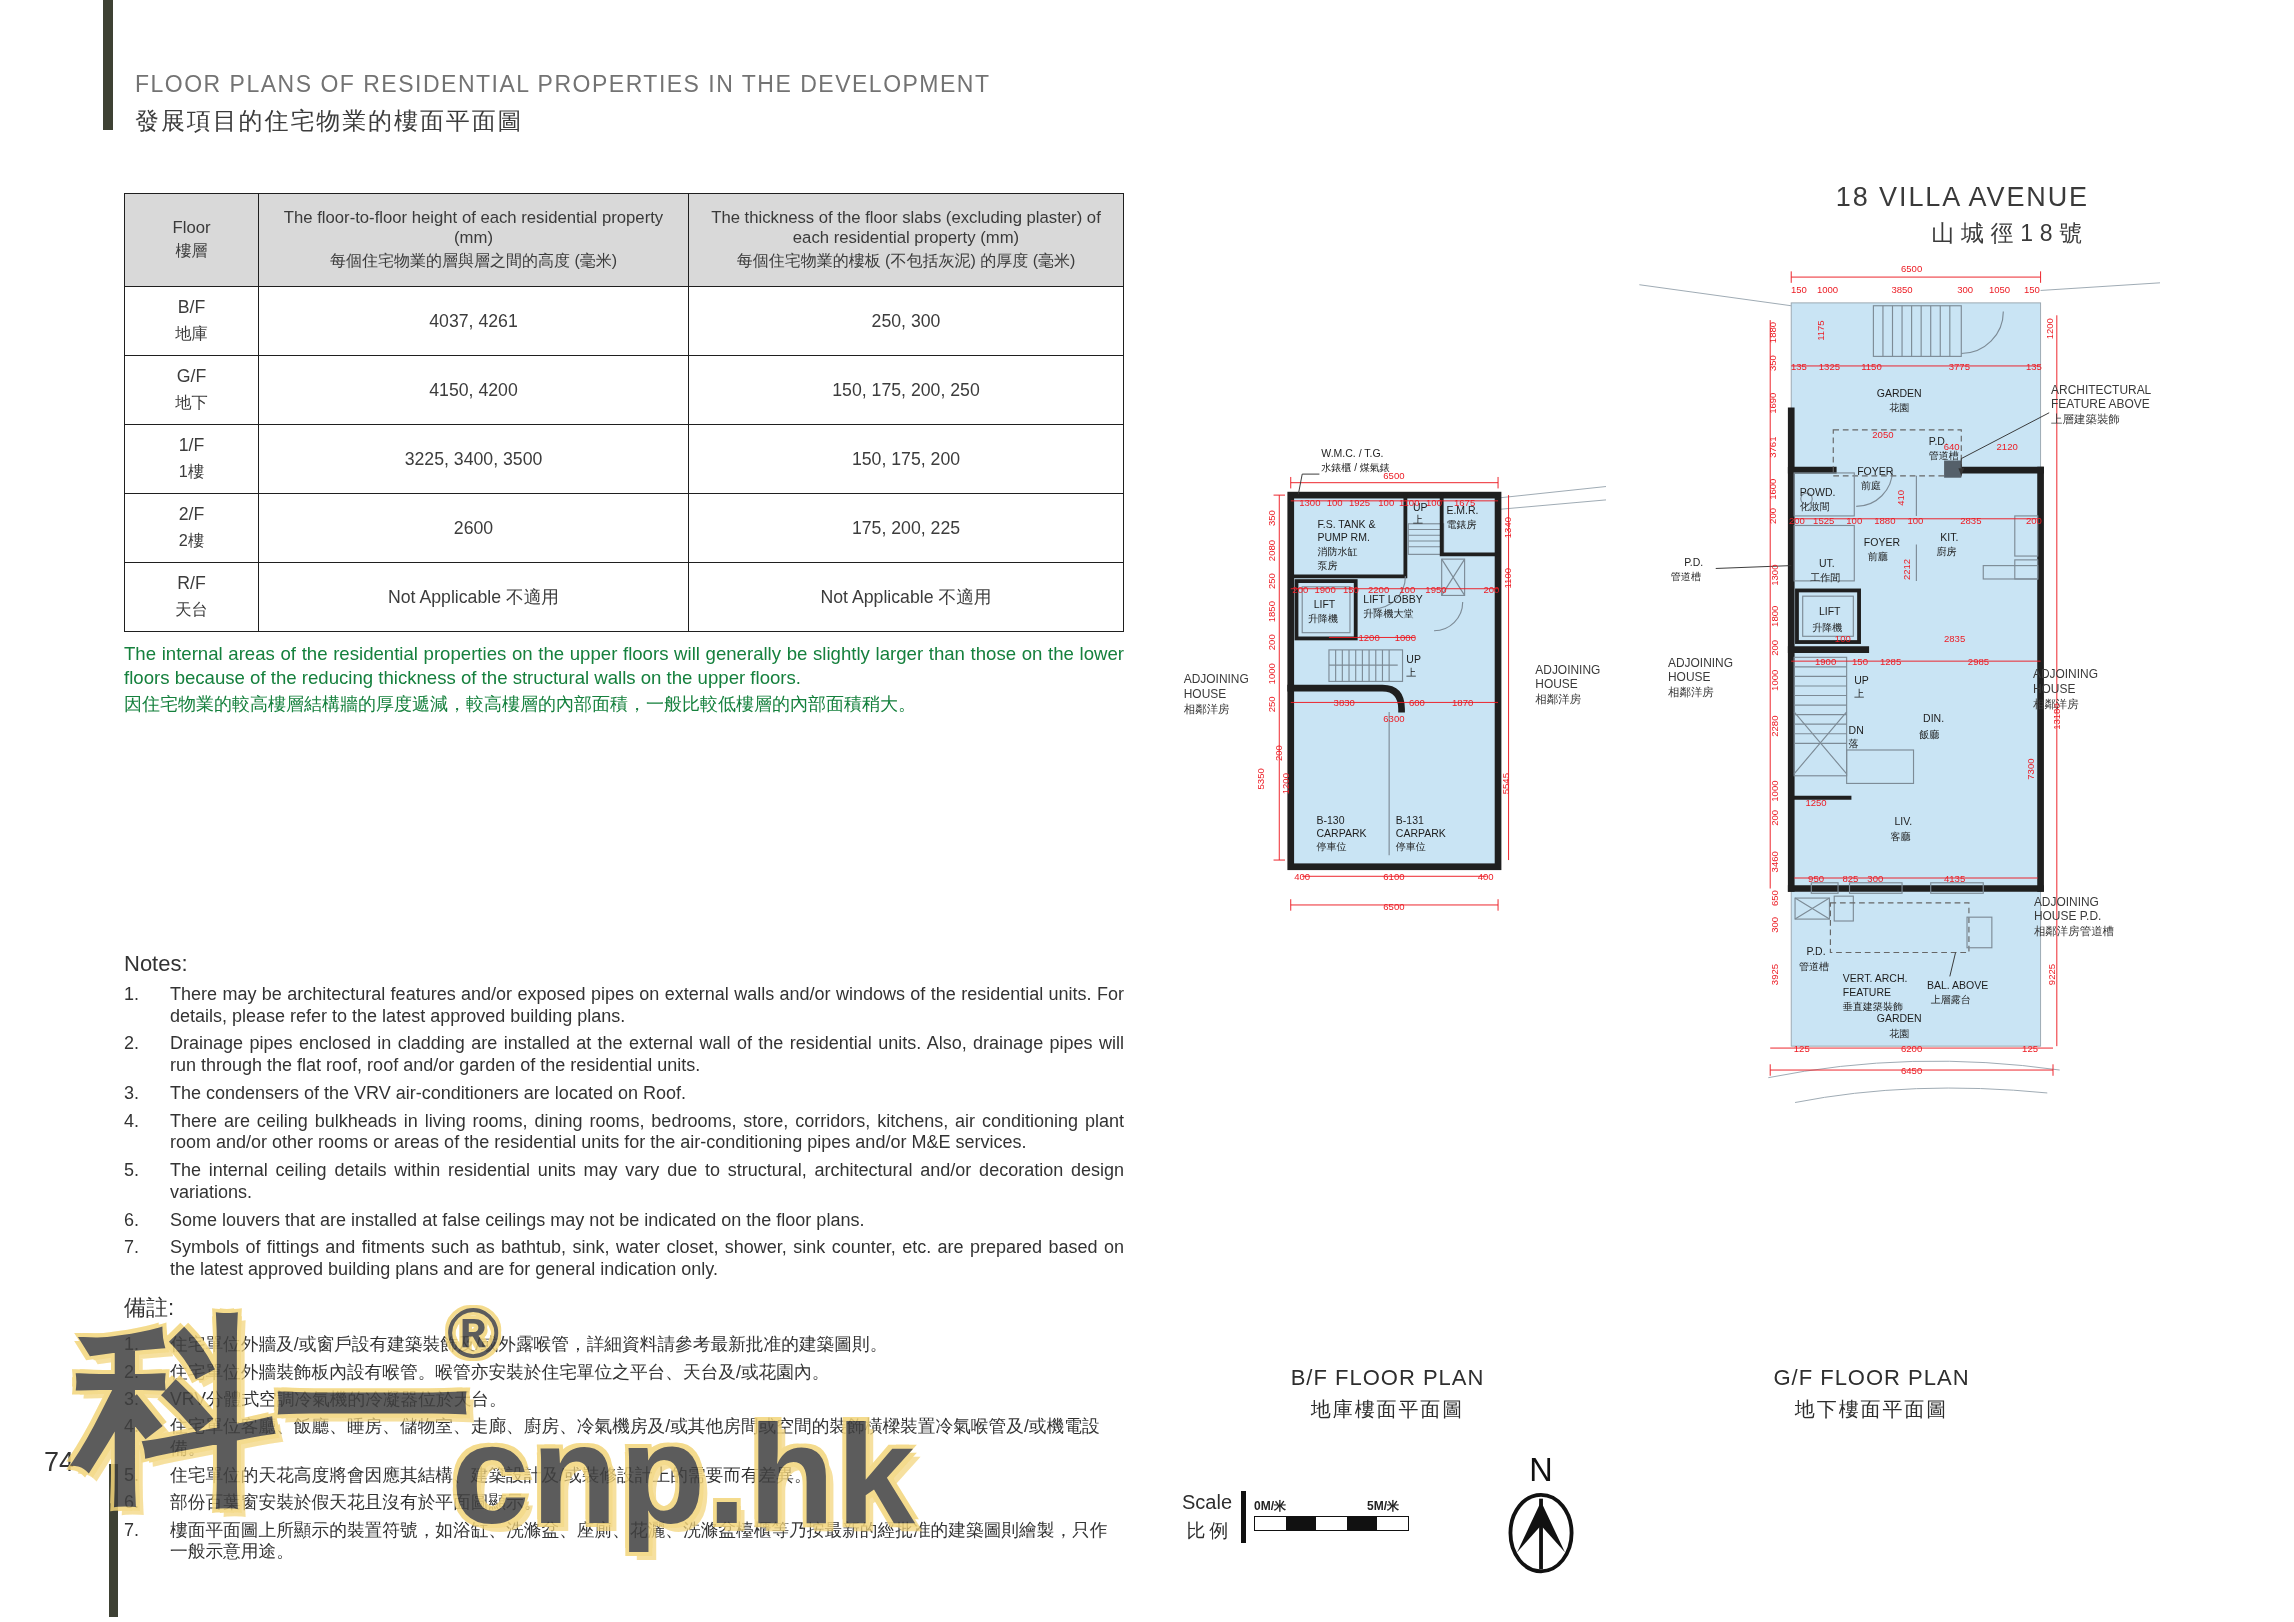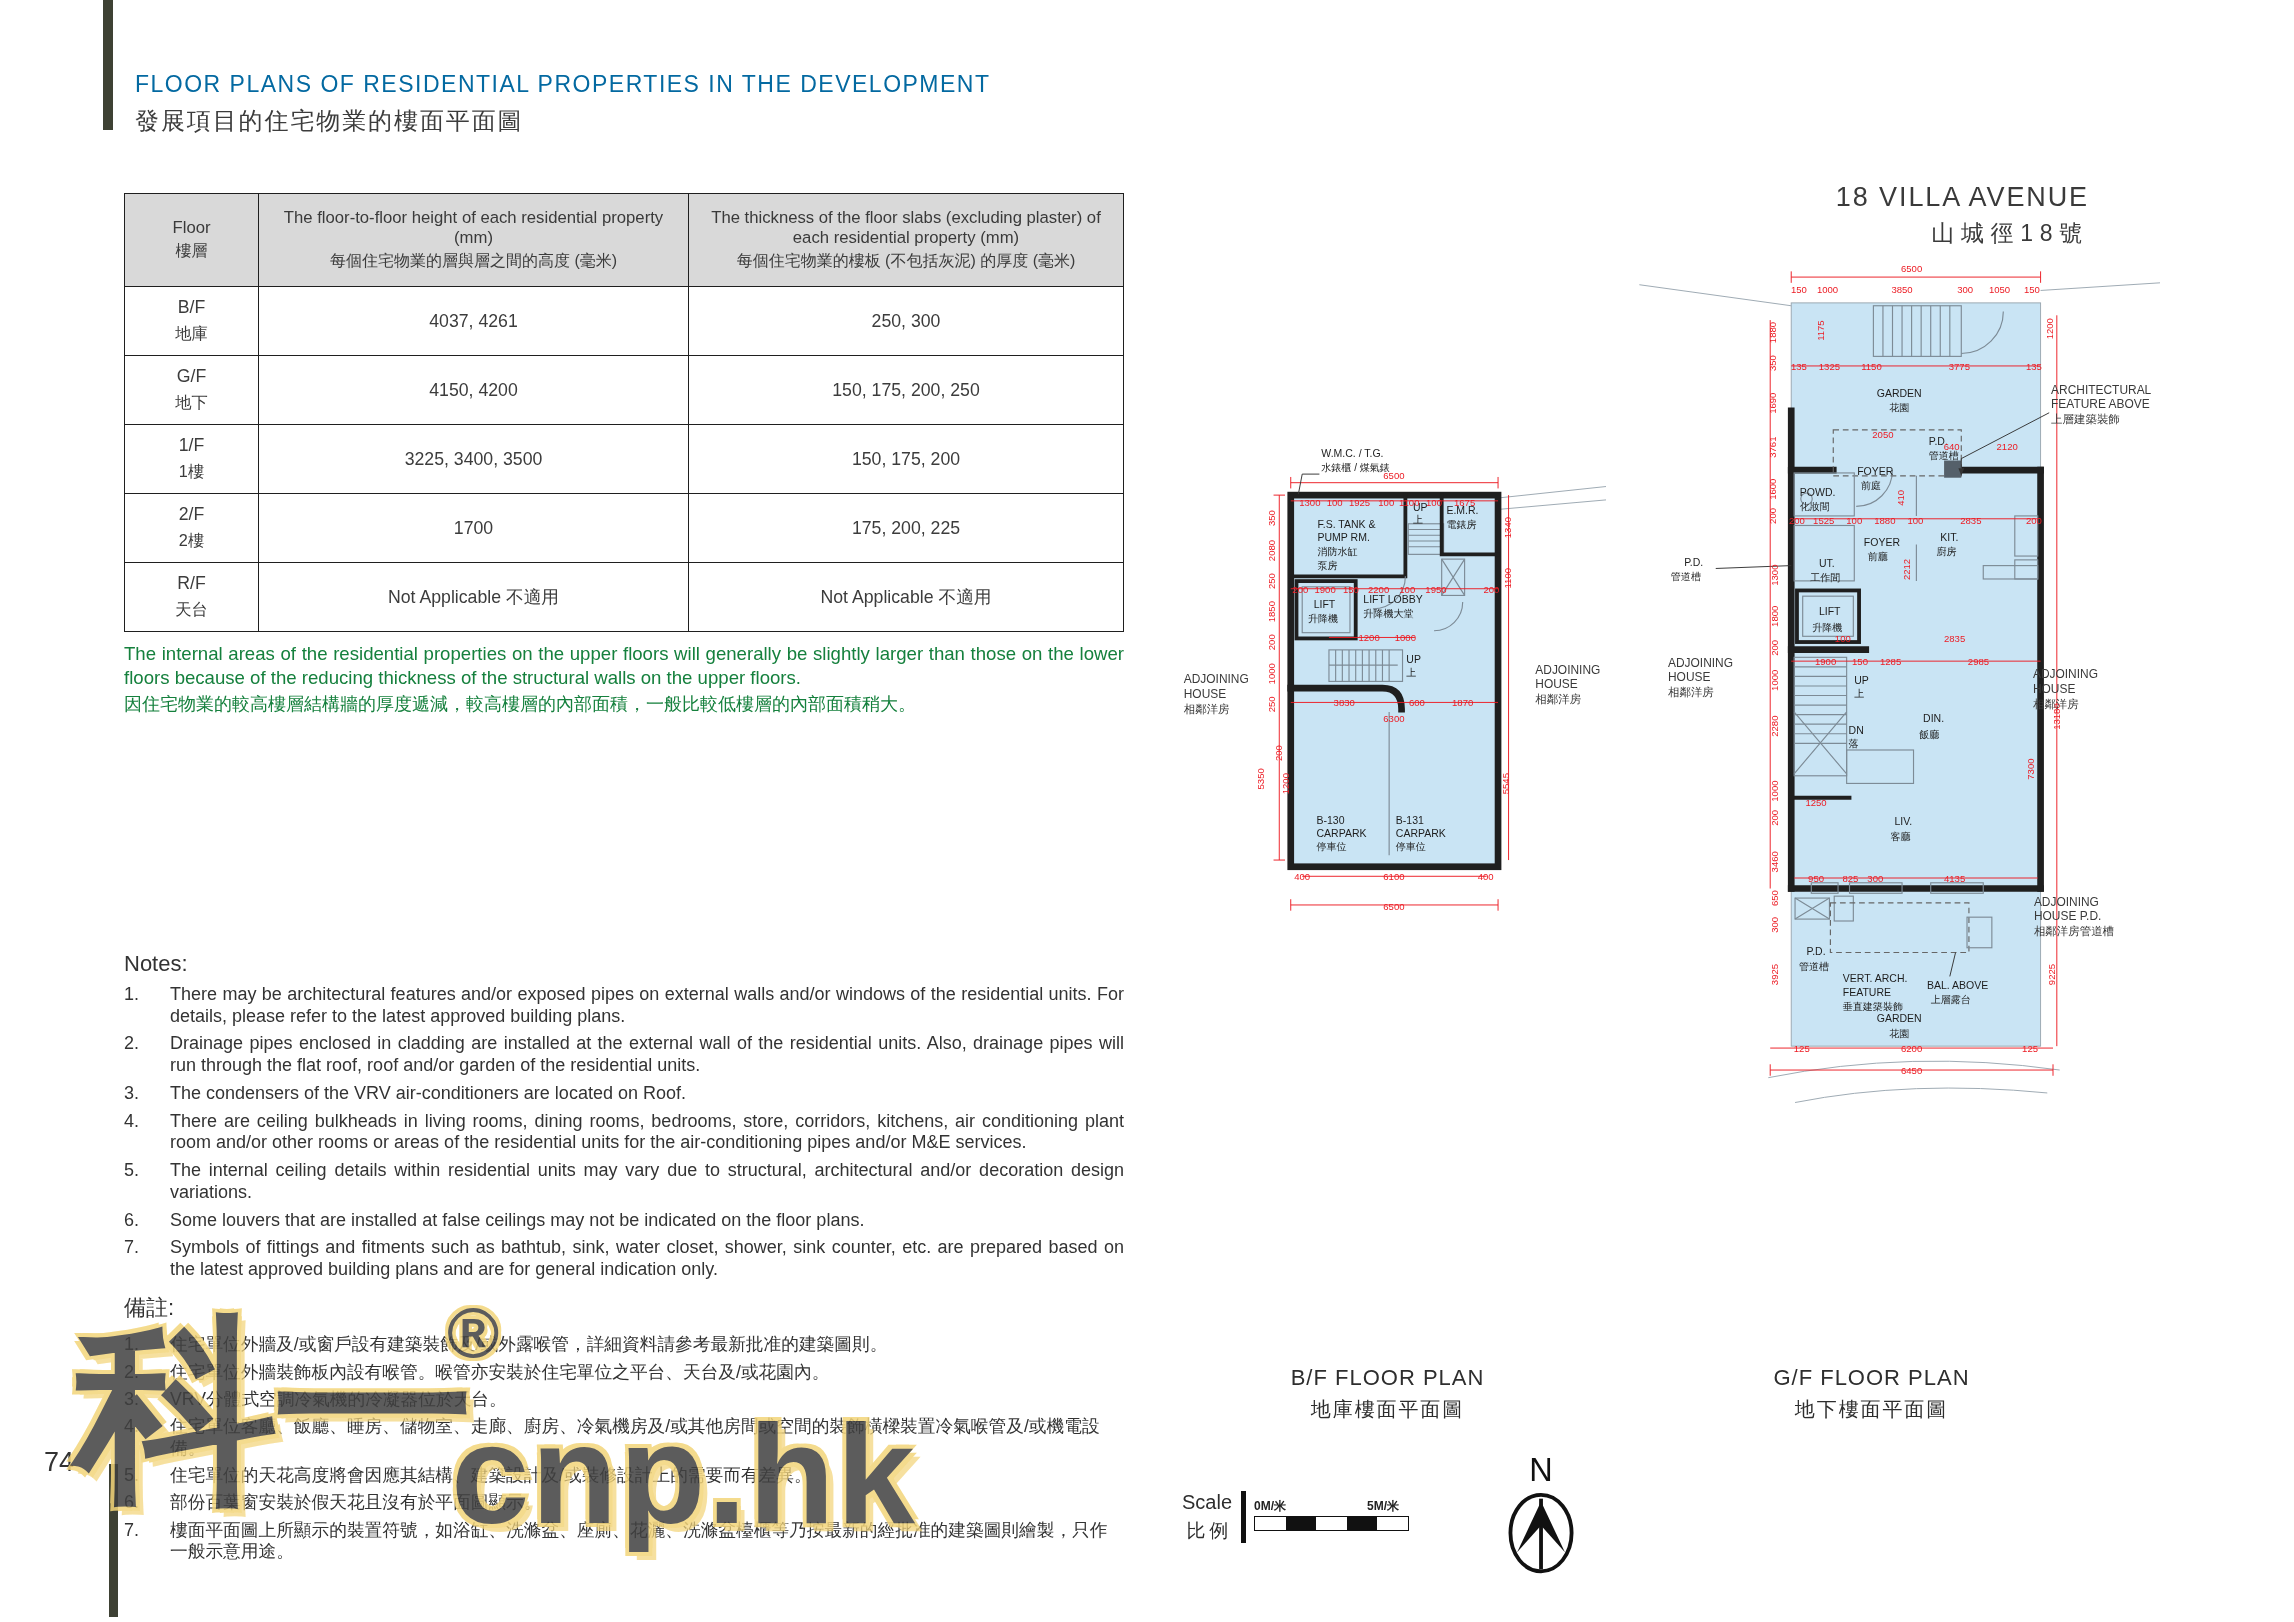--- a/index.html
+++ b/index.html
@@ -3,21 +3,21 @@
 <meta charset="utf-8">
 <style>
   html,body{margin:0;padding:0;background:#e8e8e8;}
   .page{position:relative;width:2294px;height:1622px;background:#ffffff;overflow:hidden;
         font-family:"Liberation Sans","DejaVu Sans",sans-serif;color:#3c3c3c;}
   .bar-top{position:absolute;left:103px;top:0;width:9.6px;height:130px;background:#3e4134;}
   .bar-bottom{position:absolute;left:109px;top:1464px;width:8.6px;height:153px;background:#3e4134;}
   .page-num{position:absolute;left:44px;top:1447px;font-size:27px;color:#333;}
 
   .header{position:absolute;left:135px;top:71px;}
-  .title-en{font-size:23px;letter-spacing:1.5px;color:#0369a1;}
+  .title-en{font-size:23px;letter-spacing:1.5px;color:#737373;}
   .title-zh{font-size:24px;letter-spacing:1.9px;margin-top:6.7px;color:#3c3c3c;}
 
   .table-wrap{position:absolute;left:124px;top:193px;}
   table{border-collapse:collapse;table-layout:fixed;}
   th,td{border:1.9px solid #1f1f1f;text-align:center;vertical-align:middle;padding:0 9.6px;font-weight:normal;}
   th{background:#d9d9d9;height:92px;}
   td{height:68px;}
   .col-floor{width:134px;}.col-h{width:430px;}.col-t{width:435px;}
   .h-en{font-size:16.7px;line-height:1.22;color:#3a3a3a;}
   .h-zh{font-size:16px;margin-top:2.9px;}
@@ -156,21 +156,21 @@
         <td>
               <div class="cell-v">150, 175, 200</div>
             </td>
       </tr>
       <tr>
         <td>
               <div class="f-en">2/F</div>
               <div class="f-zh">2樓</div>
             </td>
         <td>
-              <div class="cell-v">1700</div>
+              <div class="cell-v">2600</div>
             </td>
         <td>
               <div class="cell-v">175, 200, 225</div>
             </td>
       </tr>
       <tr>
         <td>
               <div class="f-en">R/F</div>
               <div class="f-zh">天台</div>
             </td>

